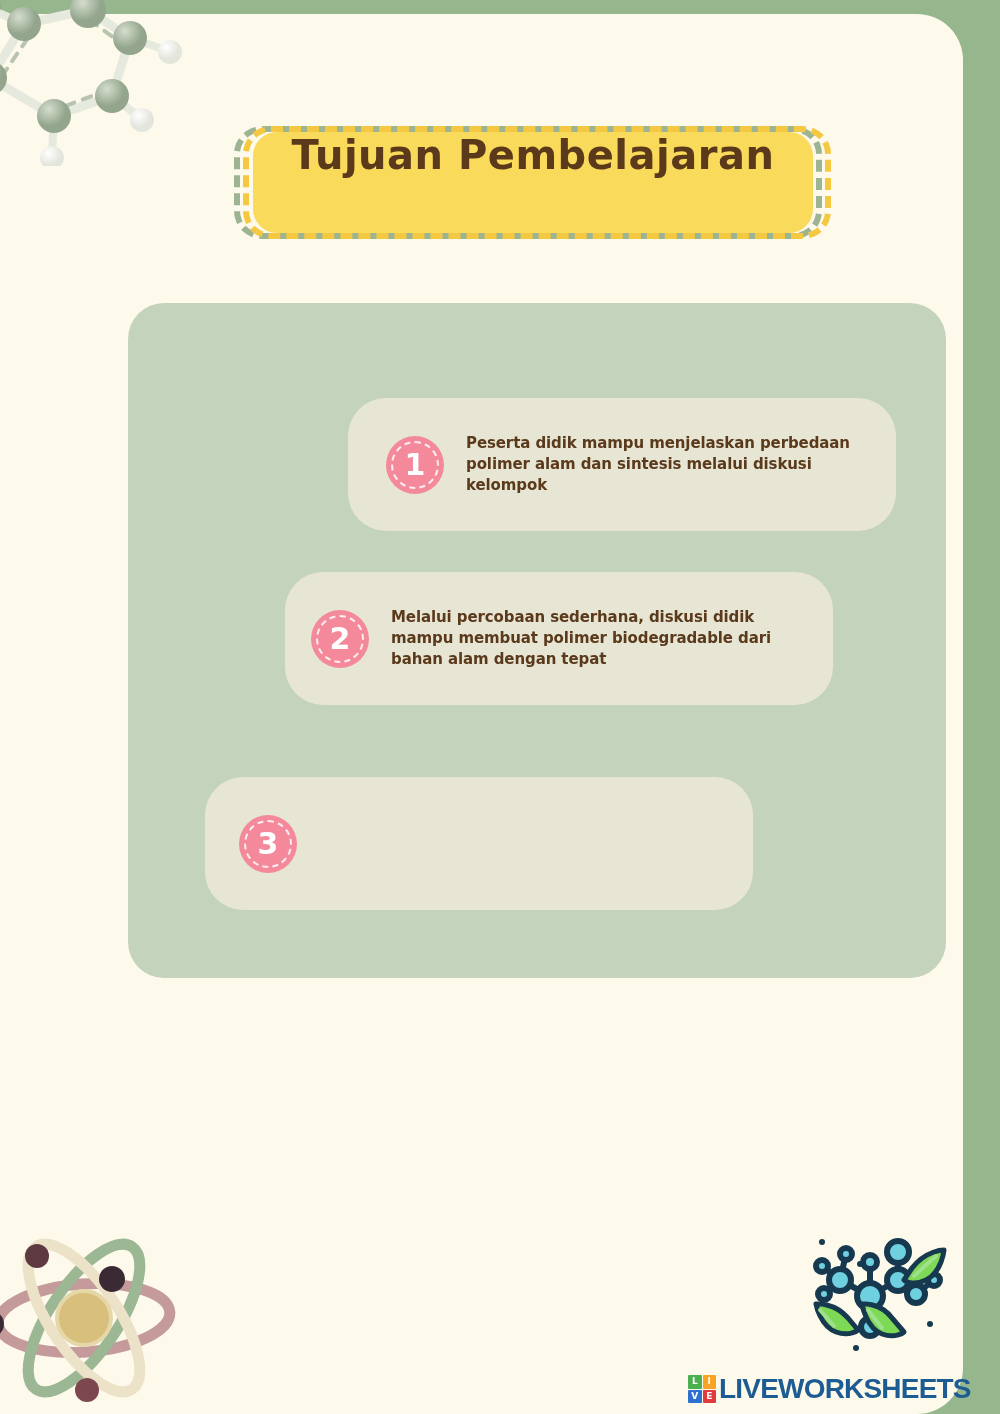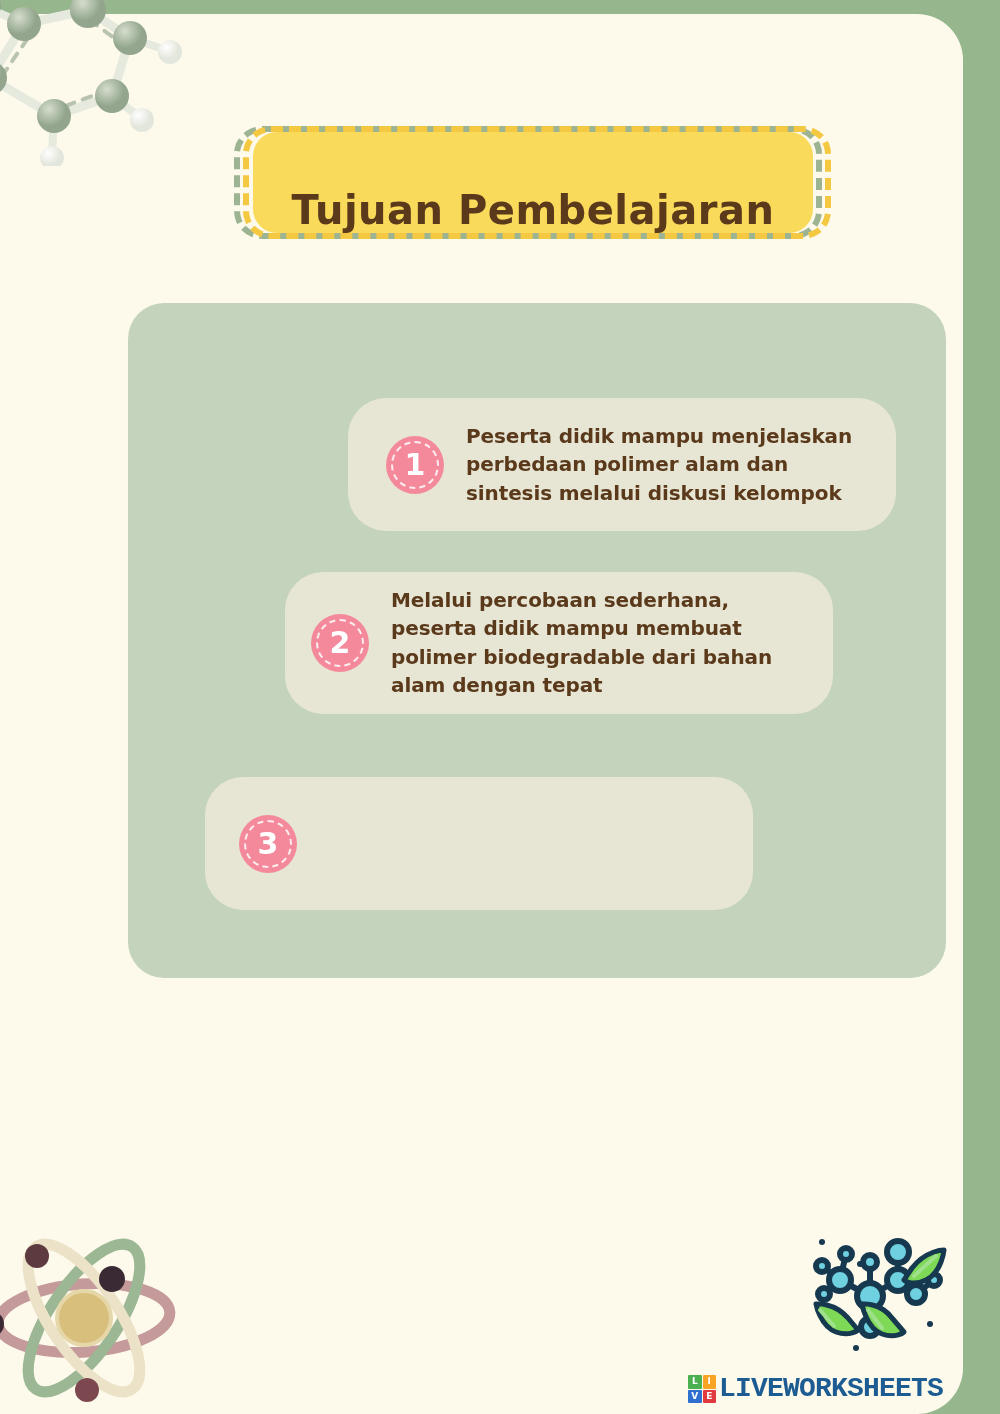--- a/index.html
+++ b/index.html
@@ -86,21 +86,21 @@
   }
   .title-banner .plate {
     position: absolute;
     left: 9px;
     top: 6px;
     right: 9px;
     bottom: 6px;
     background: #fada5a;
     border-radius: 24px;
     display: flex;
-    align-items: flex-end;
+    align-items: flex-start;
     justify-content: center;
     margin-left: 10px;
   }
   .title-text {
     font-family: "DejaVu Sans", sans-serif;
     font-size: 40px;
     font-weight: bold;
     letter-spacing: 0.5px;
     color: #5b3a1c;
     white-space: nowrap;
@@ -153,21 +153,21 @@
     font-family: "DejaVu Sans", sans-serif;
     font-size: 30px;
     font-weight: bold;
     color: #ffffff;
     line-height: 1;
     position: relative;
     z-index: 2;
   }
   .obj-text {
     font-family: "DejaVu Sans", sans-serif;
-    font-size: 20px;
+    font-size: 15px;
     font-weight: bold;
     line-height: 1.42;
     color: #5b3a1c;
     letter-spacing: -0.1px;
   }
 
   
   .obj-row.r1 .obj-badge { margin-left: 16px; margin-right: 22px; }
   .obj-row.r2 .obj-badge { margin-left: 4px;  margin-right: 22px; }
   .obj-row.r3 .obj-badge { margin-left: 12px; margin-right: 22px; }
@@ -195,21 +195,21 @@
     align-items: center;
     justify-content: center;
     font-family: "DejaVu Sans", sans-serif;
     font-size: 9px;
     font-weight: bold;
     color: #ffffff;
     border-radius: 1px;
     line-height: 1;
   }
   .lws-word {
-    font-family: Liberation Mono, monospace;
+    font-family: Liberation Sans, sans-serif;
     font-size: 28px;
     font-weight: bold;
     color: #1d5c92;
     letter-spacing: -0.8px;
     line-height: 1;
   }
 </style>
 </head>
 <body>
 
@@ -279,21 +279,21 @@
     <div class="obj-badge">
       <span class="obj-badge-num">1</span>
     </div>
     <div class="obj-text">Peserta didik mampu menjelaskan perbedaan polimer alam dan sintesis melalui diskusi kelompok</div>
   </div>
 
   <div class="obj-row r2">
     <div class="obj-badge">
       <span class="obj-badge-num">2</span>
     </div>
-    <div class="obj-text">Melalui percobaan sederhana, peserta didik mampu membuat polimer biodegradable dari bahan alam dengan tepat</div>
+    <div class="obj-text">Melalui percobaan sederhana, diskusi didik mampu membuat polimer biodegradable dari bahan alam dengan tepat</div>
   </div>
 
   <div class="obj-row r3">
     <div class="obj-badge">
       <span class="obj-badge-num">3</span>
     </div>
   </div>
 
   <div class="atom-bottomleft">
     <svg viewBox="0 0 196 192" width="196" height="192" aria-hidden="true">

